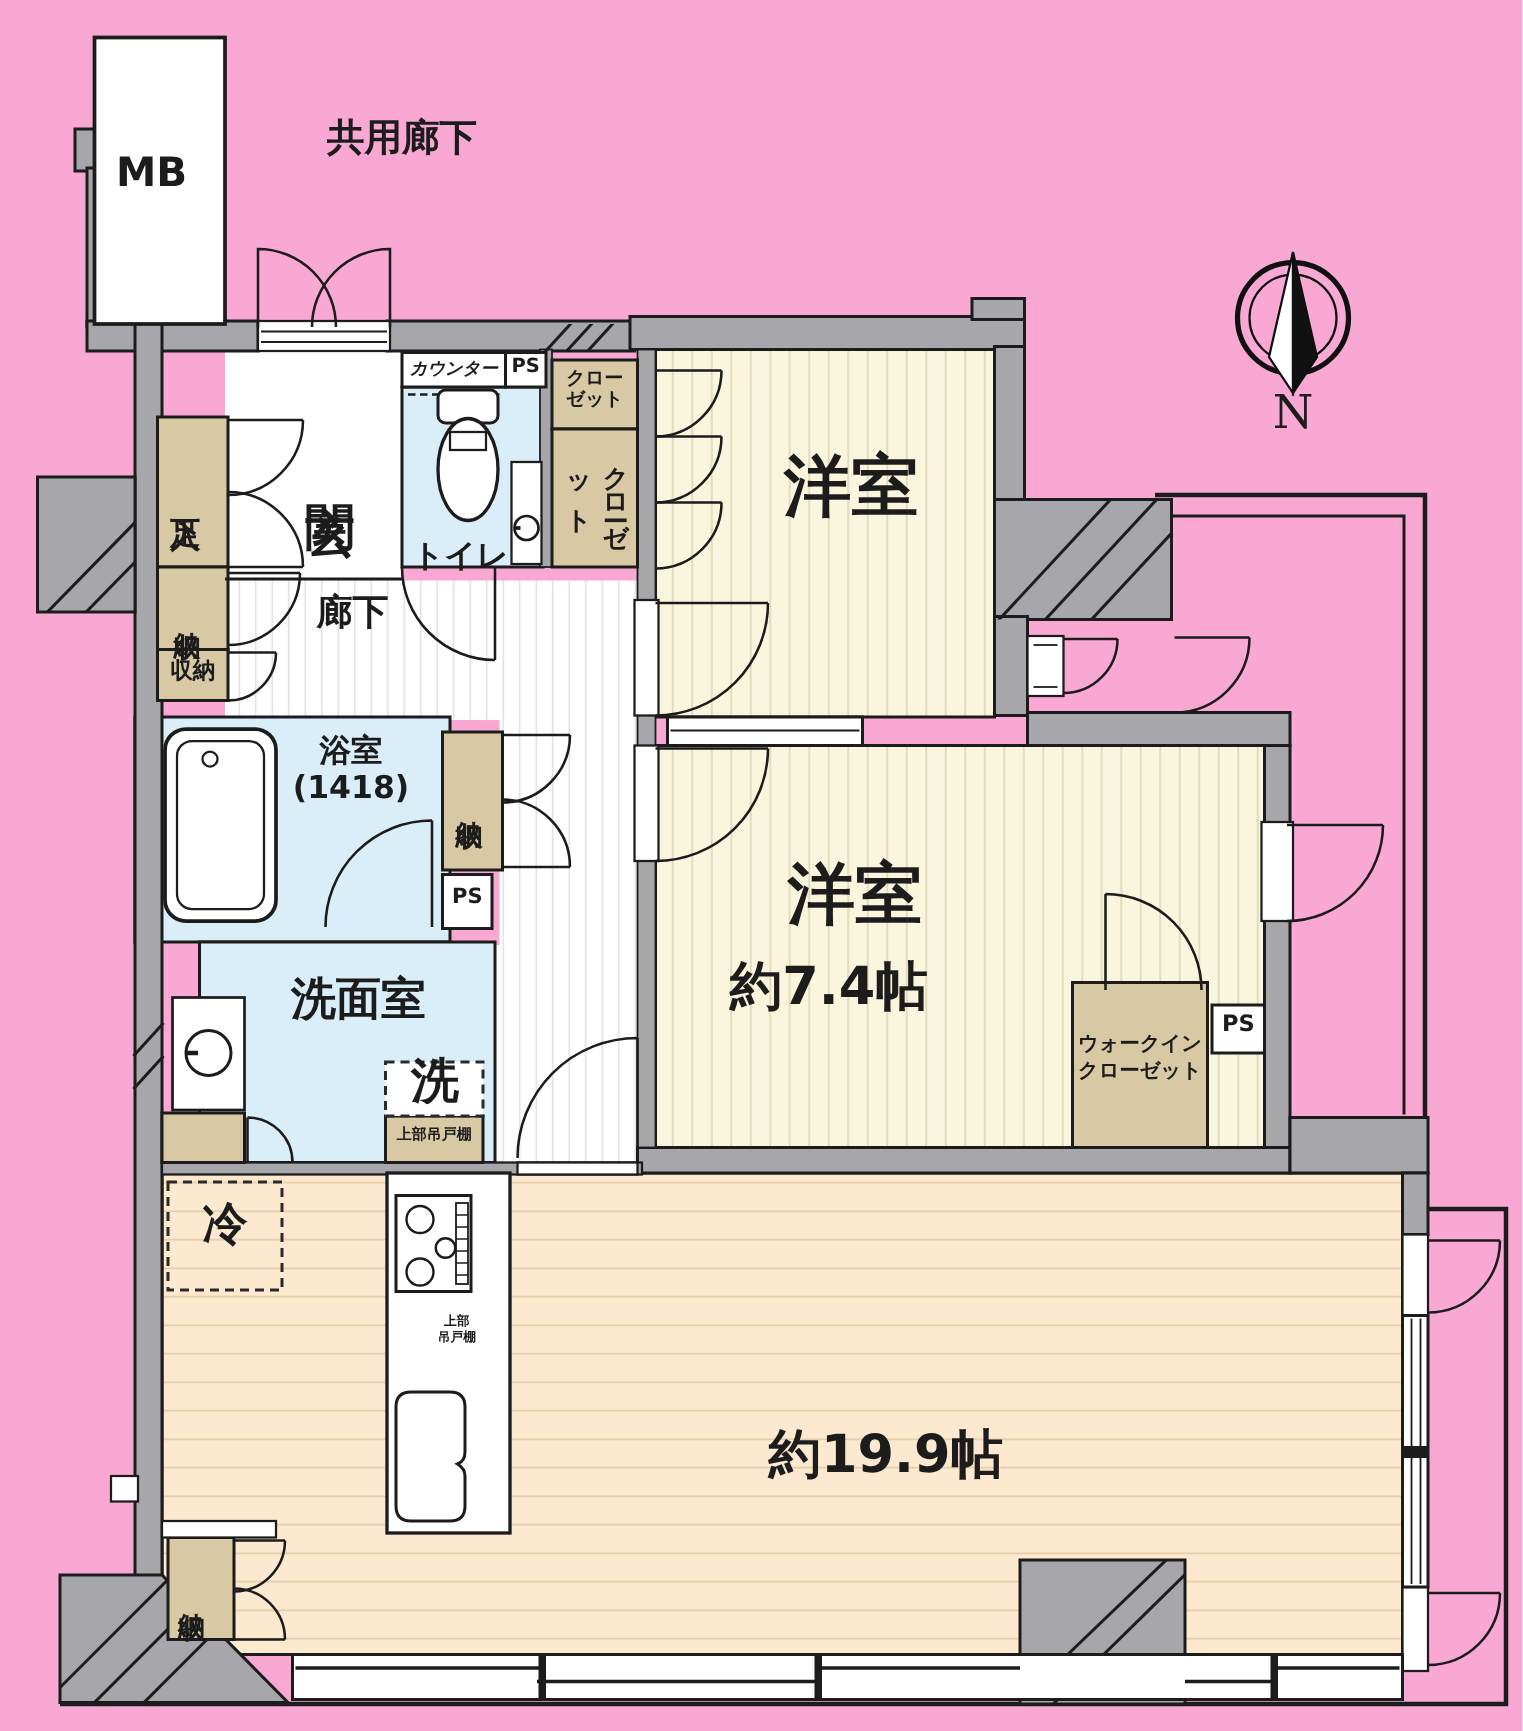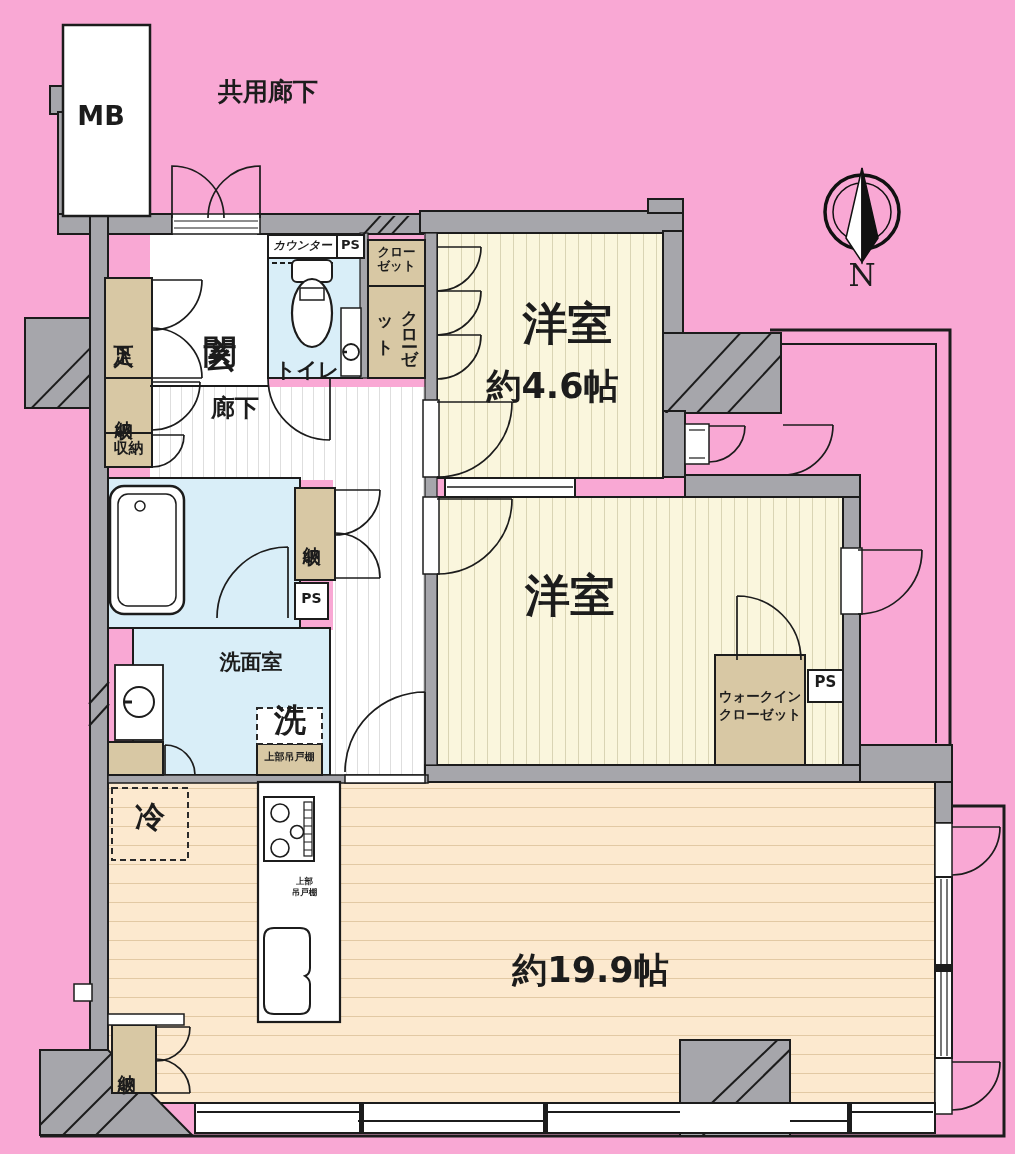--- a/index.html
+++ b/index.html
@@ -279,34 +279,35 @@
 <div class="lbl" style="left:183px;top:78px;width:170px;font-size:25px;">共用廊下</div>
 <div class="lbl" style="left:70px;top:100px;width:62px;font-size:27px;">MB</div>
 <div class="lbl v" style="left:201px;top:250px;height:120px;font-size:33px;">玄関</div>
 <div class="lbl" style="left:268px;top:239px;width:69px;font-size:11.5px;font-style:italic;">カウンター</div>
 <div class="lbl" style="left:337px;top:238px;width:27px;font-size:13px;">PS</div>
 <div class="lbl" style="left:368px;top:245px;width:57px;font-size:12.5px;text-align:center;">クロー
 ゼット</div>
 <div class="lbl v" style="left:372px;top:296px;height:64px;width:50px;font-size:17px;line-height:1.45;">クローゼット</div>
 <div class="lbl v" style="left:112px;top:284px;height:92px;font-size:20px;">下足入</div>
 <div class="lbl v" style="left:113px;top:382px;height:50px;font-size:18px;">収納</div>
-<div class="lbl" style="left:103px;top:440px;width:51px;font-size:15px;">収納</div>
+<div class="lbl" style="left:103px;top:440px;width:51px;font-size:15px;font-family:Liberation Mono, monospace;">収納</div>
 <div class="lbl" style="left:185px;top:395px;width:100px;font-size:24px;">廊下</div>
 <div class="lbl" style="left:268px;top:358px;width:78px;font-size:21px;">トイレ</div>
 
 <div class="lbl" style="left:500px;top:298px;width:135px;font-size:45px;">洋室</div>
-<div class="lbl" style="left:460px;top:366px;width:185px;font-size:35px;">約4.6帖</div>
-
+
+<div class="lbl" style="left:180px;top:488px;width:108px;font-size:21px;line-height:1.2;"><span>浴室</span><br><span>(1418)</span></div>
 <div class="lbl v" style="left:301px;top:500px;height:66px;font-size:18px;">収納</div>
 <div class="lbl" style="left:295px;top:590px;width:33px;font-size:14px;">PS</div>
-<div class="lbl" style="left:196px;top:650px;width:110px;font-size:21px;">洗面室</div>
+<div class="lbl" style="left:184px;top:650px;width:110px;font-size:30px;">洗面室</div>
 <div class="lbl" style="left:268px;top:702px;width:44px;font-size:32px;">洗</div>
 <div class="lbl" style="left:257px;top:751px;width:65px;font-size:10px;">上部吊戸棚</div>
 
 <div class="lbl" style="left:500px;top:570px;width:140px;font-size:45px;">洋室</div>
+<div class="lbl" style="left:460px;top:638px;width:185px;font-size:35px;">約7.4帖</div>
 <div class="lbl" style="left:712px;top:688px;width:96px;font-size:13.5px;line-height:1.3;">ウォークイン
 クローゼット</div>
 <div class="lbl" style="left:809px;top:674px;width:33px;font-size:15px;">PS</div>
 
 <div class="lbl" style="left:127px;top:800px;width:46px;font-size:30px;">冷</div>
 <div class="lbl" style="left:288px;top:876px;width:33px;font-size:8.5px;line-height:1.3;">上部
 吊戸棚</div>
 
 <div class="lbl" style="left:498px;top:950px;width:185px;font-size:35px;">約19.9帖</div>
 <div class="lbl v" style="left:116px;top:1031px;height:60px;font-size:18px;">収納</div>

